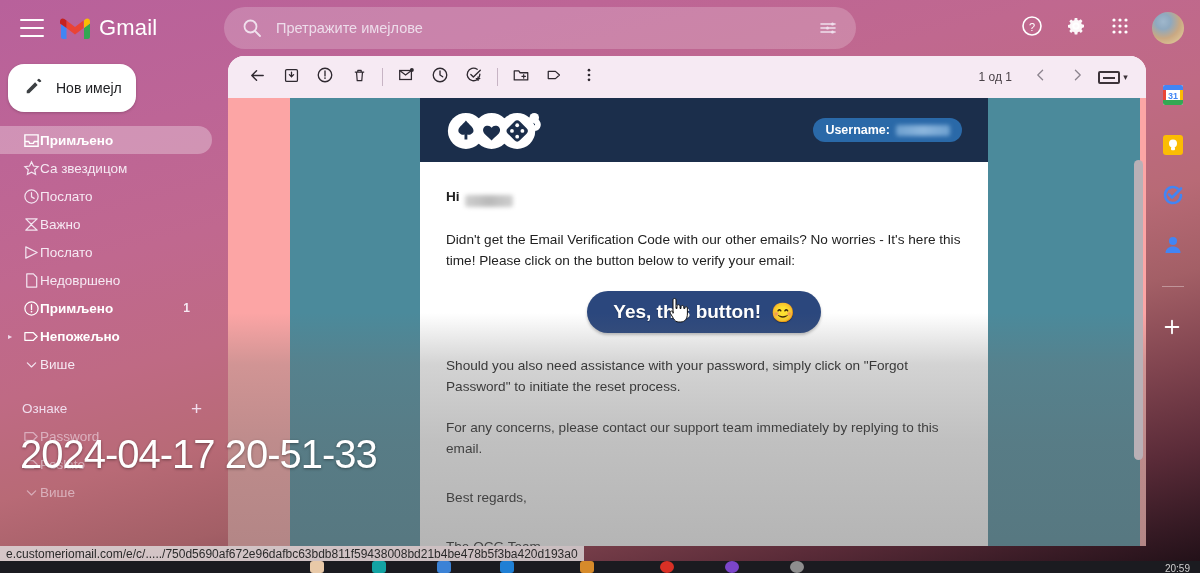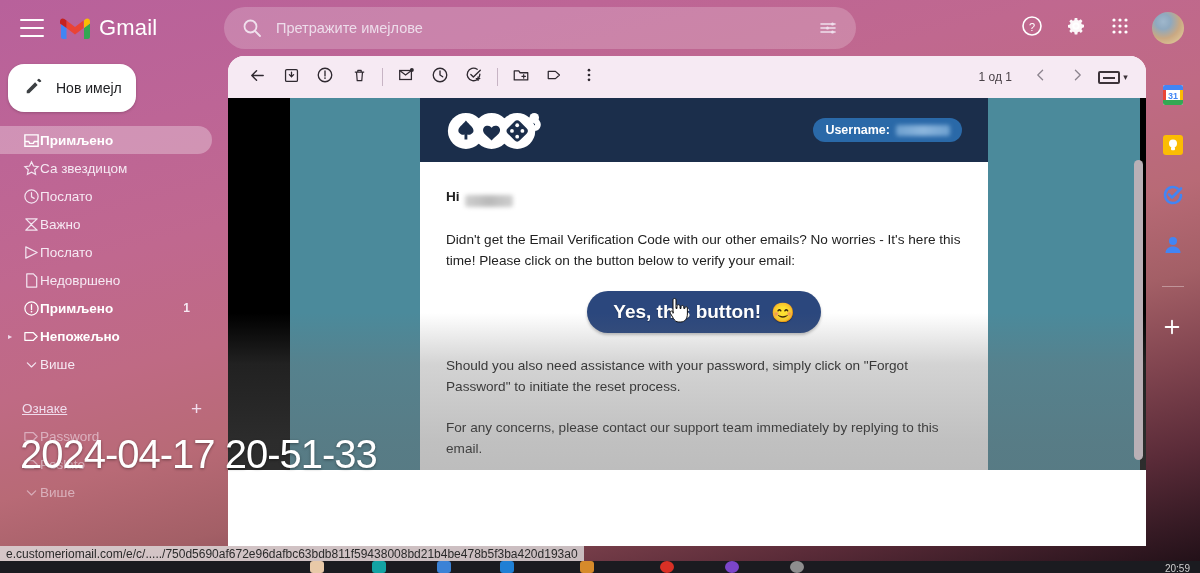--- a/index.html
+++ b/index.html
@@ -47,36 +47,36 @@
               border-radius:0 16px 16px 0; width:212px; cursor:pointer; position:relative; }
   .nav-item.active { background:rgba(255,255,255,0.30); }
   .nav-item .ico { width:18px; height:18px; flex:none; display:flex; align-items:center; justify-content:center; }
   .nav-label { font-size:13.5px; color:#f6e9f3; white-space:nowrap; }
   .nav-item.active .nav-label, .nav-item.bold .nav-label { font-weight:bold; color:#fff; }
   .nav-count { position:absolute; right:22px; font-size:12px; color:#f6e9f3; font-weight:bold; }
   .nav-caret { position:absolute; left:8px; font-size:8px; color:#f0dcec; }
 
   .labels-head { margin-top:16px; height:28px; display:flex; align-items:center;
                  padding:0 22px 0 22px; justify-content:space-between; }
-  .labels-title { font-size:13.5px; color:#f0dcec;text-decoration:underline; }
+  .labels-title { font-size:13.5px; color:#f0dcec; }
   .plus { font-size:19px; color:#f0dcec; line-height:1; cursor:pointer; }
   .label-item { opacity:.55; }
 
   
   .mailwin { position:absolute; left:228px; top:56px; width:918px; height:490px;
              background:#fff; border-radius:16px 16px 0 0; overflow:hidden; }
   .mailtoolbar { height:42px; background:#f6eaf3; display:flex; align-items:center; padding:12px 12px; }
   .tb-btn { width:34px; height:34px; border-radius:50%; display:flex; align-items:center; justify-content:center; cursor:pointer; }
   .tb-div { width:1px; height:18px; background:#c7b4c4; margin:0 6px; }
   .tb-right { margin-left:auto; display:flex; align-items:center; gap:2px; padding-right:4px; }
   .pagecount { font-size:12px; color:#4a4248; margin-right:10px; white-space:nowrap; }
   .kbd-box { width:22px; height:13px; border:2px solid #3c3339; border-radius:2px; position:relative; }
   .kbd-box::after { content:""; position:absolute; left:3px; right:3px; top:4px; height:2px; background:#3c3339; }
 
-  .mailbody { position:relative; height:372px; background:#000000; overflow:hidden; }
+  .mailbody { position:relative; height:448px; background:#fca5a5; overflow:hidden; }
   .teal-left { position:absolute; left:62px; top:0; width:130px; height:448px; background:#4b8a9b; }
   .teal-right { position:absolute; left:760px; top:0; width:152px; height:448px; background:#4b8a9b; }
   .emailcard { position:absolute; left:192px; top:0; width:568px; height:448px; background:#fff; }
 
   .ocg-header { height:64px; background:#1b2e4b; display:flex; align-items:center; padding:0 26px; }
   .ocg-logo { display:flex; align-items:center; position:relative; height:40px; }
   .username-pill { margin-left:auto; background:#2a69a8; border-radius:14px; height:24px;
                    display:flex; align-items:center; padding:0 12px; gap:6px; }
   .username-pill .ul { color:#fff; font-size:12.5px; font-weight:bold; }
   .redacted { display:inline-block; height:11px; width:54px; border-radius:2px;

